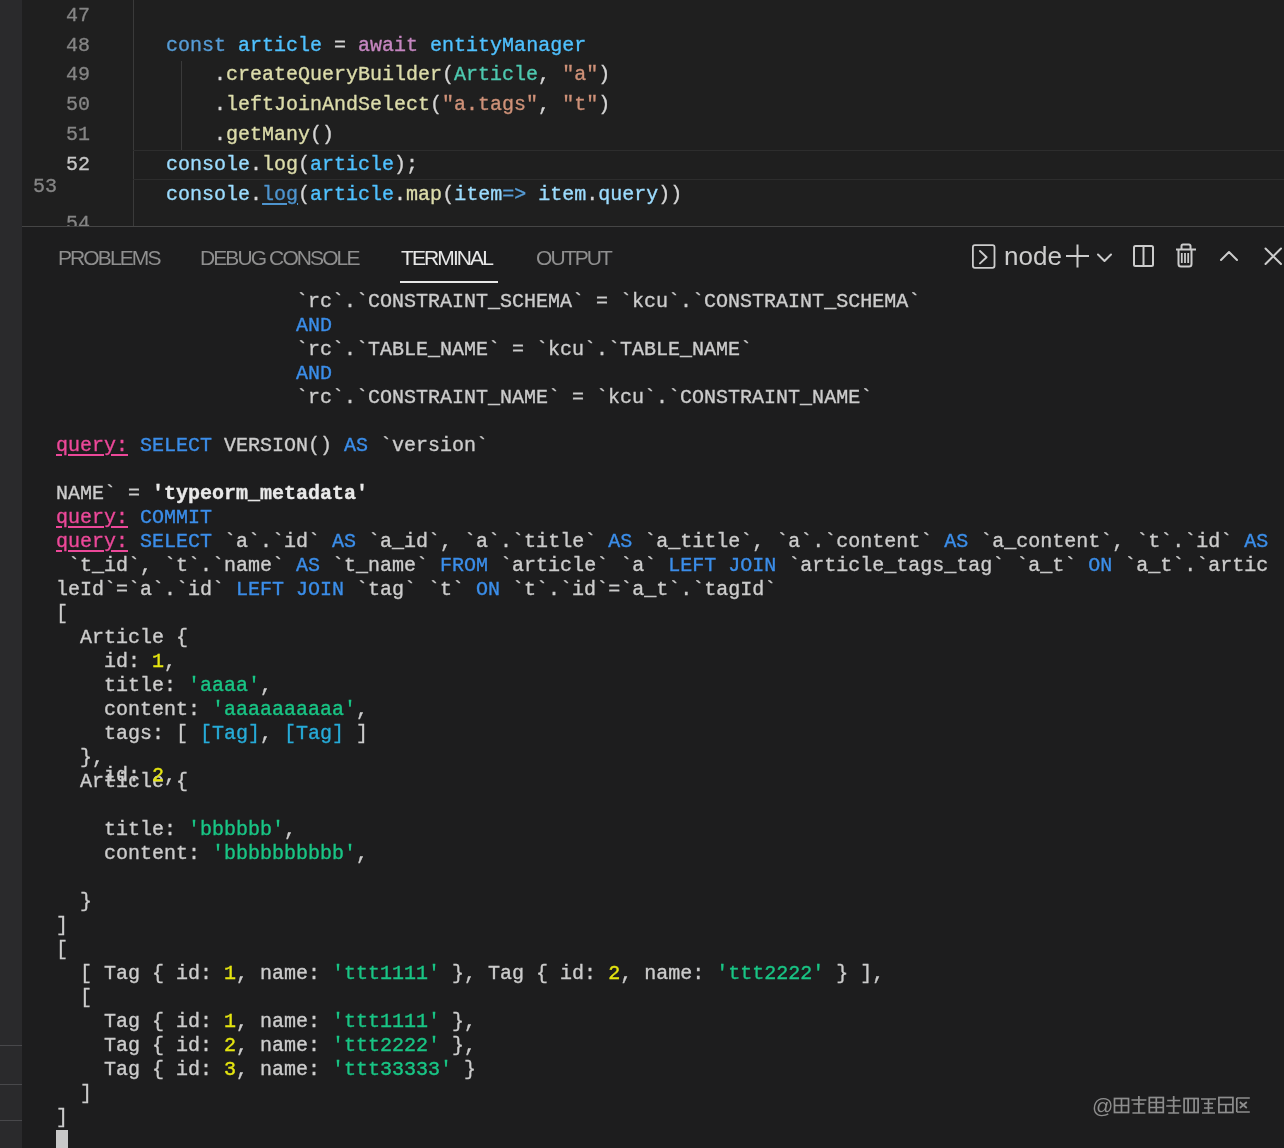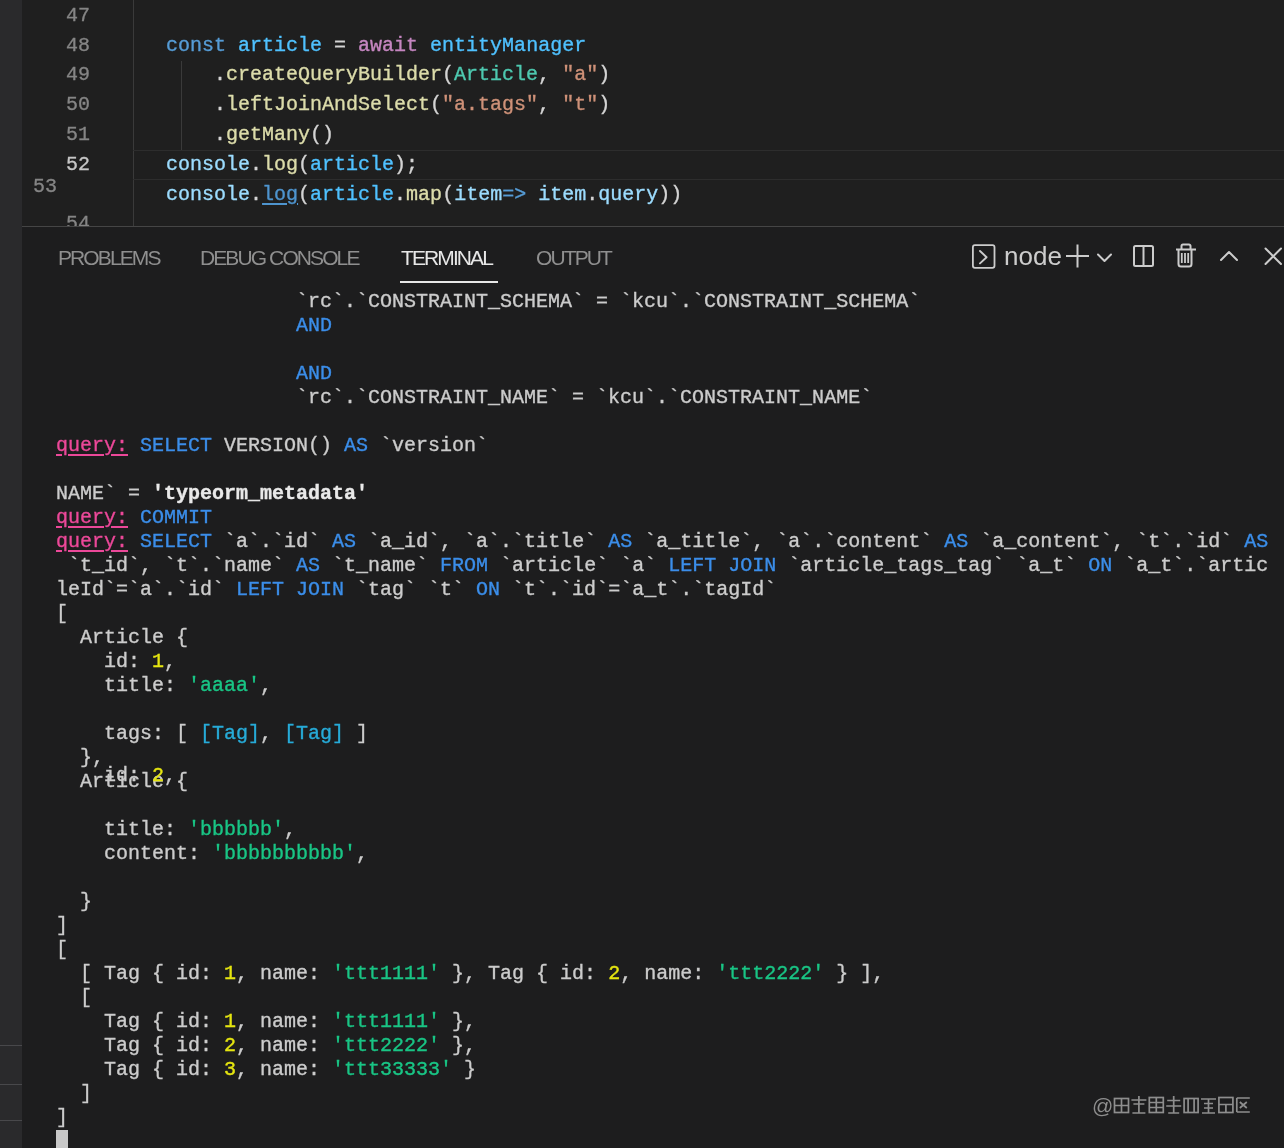--- a/index.html
+++ b/index.html
@@ -76,32 +76,34 @@
     <path d="M231.8 23 V33 M235 23 V33 M238.2 23 V33" stroke="#cccccc" stroke-width="1.8"></path>
 
     <path d="M271 30 L279 22 L287 30" stroke="#cccccc" stroke-width="2" stroke-linecap="round" stroke-linejoin="round"></path>
 
     <path d="M315.5 18.5 L331 34 M331 18.5 L315.5 34" stroke="#cccccc" stroke-width="2" stroke-linecap="round"></path>
   </svg>
   <div class="abs" style="left:1004px;top:244px;height:24px;line-height:24px;font-family:'Liberation Sans',sans-serif;font-size:26px;color:#cccccc;">node</div>
 
   <div class="tr" style="top:290px;">                    `rc`.`CONSTRAINT_SCHEMA` = `kcu`.`CONSTRAINT_SCHEMA`</div>
   <div class="tr" style="top:314px;">                    <span class="b">AND</span></div>
+  <div class="tr" style="top:338px;">                    `rc`.`TABLE_NAME` = `kcu`.`TABLE_NAME`</div>
   <div class="tr" style="top:362px;">                    <span class="b">AND</span></div>
   <div class="tr" style="top:386px;">                    `rc`.`CONSTRAINT_NAME` = `kcu`.`CONSTRAINT_NAME`</div>
   <div class="tr" style="top:434px;"><span class="q">query:</span> <span class="b">SELECT</span> VERSION() <span class="b">AS</span> `version`</div>
   <div class="tr" style="top:482px;">NAME` = <span class="wb">'typeorm_metadata'</span></div>
   <div class="tr" style="top:506px;"><span class="q">query:</span> <span class="b">COMMIT</span></div>
   <div class="tr" style="top:530px;"><span class="q">query:</span> <span class="b">SELECT</span> `a`.`id` <span class="b">AS</span> `a_id`, `a`.`title` <span class="b">AS</span> `a_title`, `a`.`content` <span class="b">AS</span> `a_content`, `t`.`id` <span class="b">AS</span></div>
   <div class="tr" style="top:554px;"> `t_id`, `t`.`name` <span class="b">AS</span> `t_name` <span class="b">FROM</span> `article` `a` <span class="b">LEFT JOIN</span> `article_tags_tag` `a_t` <span class="b">ON</span> `a_t`.`artic</div>
   <div class="tr" style="top:578px;">leId`=`a`.`id` <span class="b">LEFT JOIN</span> `tag` `t` <span class="b">ON</span> `t`.`id`=`a_t`.`tagId`</div>
   <div class="tr" style="top:602px;">[</div>
   <div class="tr" style="top:626px;">  Article {</div>
   <div class="tr" style="top:650px;">    id: <span class="y">1</span>,</div>
   <div class="tr" style="top:674px;">    title: <span class="gr">'aaaa'</span>,</div>
+  <div class="tr" style="top:698px;">    content: <span class="gr">'aaaaaaaaaa'</span>,</div>
   <div class="tr" style="top:722px;">    tags: [ <span class="cy">[Tag]</span>, <span class="cy">[Tag]</span> ]</div>
   <div class="tr" style="top:746px;">  },</div>
   <div class="tr" style="top:770px;">  Article {</div>
   <div class="tr" style="top:764px;">    id: <span class="y">2</span>,</div>
   <div class="tr" style="top:818px;">    title: <span class="gr">'bbbbbb'</span>,</div>
   <div class="tr" style="top:842px;">    content: <span class="gr">'bbbbbbbbbb'</span>,</div>
   <div class="tr" style="top:890px;">  }</div>
   <div class="tr" style="top:914px;">]</div>
   <div class="tr" style="top:938px;">[</div>
   <div class="tr" style="top:962px;">  [ Tag { id: <span class="y">1</span>, name: <span class="gr">'ttt1111'</span> }, Tag { id: <span class="y">2</span>, name: <span class="gr">'ttt2222'</span> } ],</div>

